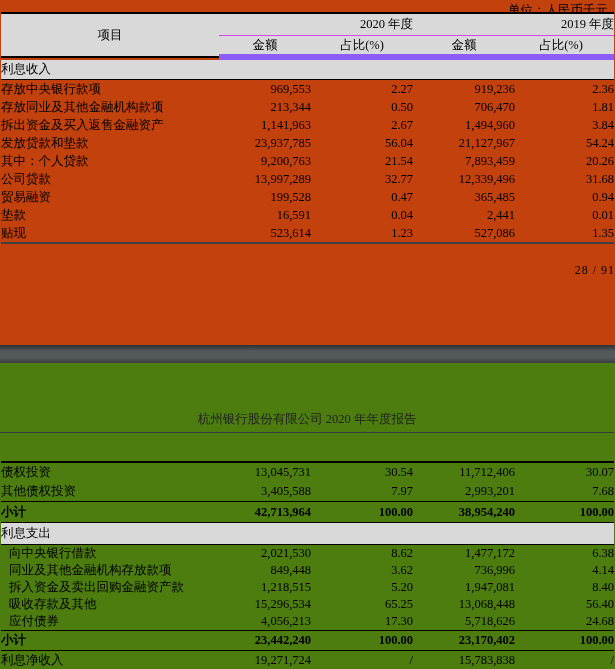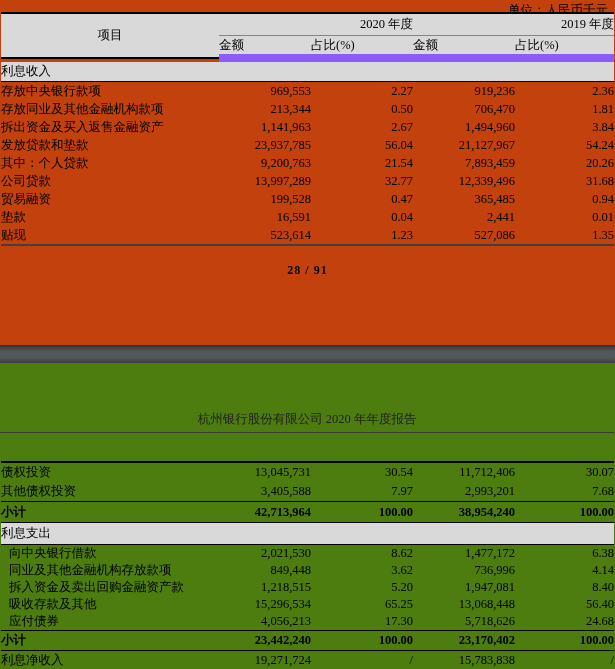--- a/index.html
+++ b/index.html
@@ -17,40 +17,40 @@
     padding:0;font-size:12.5px;line-height:1;white-space:nowrap;overflow:hidden;
     font-weight:normal;vertical-align:middle;
   }
   #t1{top:12px;border-top:2px solid #000;}
   #t2{top:98px;border-top:2px solid #000;border-bottom:2px solid #000;}
 
   .hdr{background:#d9d9d9;font-weight:bold;}
   .hrow1 th{height:21px;}
   .item-head{text-align:center;border-bottom:2px solid #000;}
   .yr-head{text-align:right;padding-right:3px;border-bottom:1px solid #d946ef;}
-  .hrow2 th{height:18px;text-align:left;padding-right:4px;border-bottom:8px solid #8b5cf6;}
+  .hrow2 th{height:18px;text-align:center;padding-right:4px;border-bottom:6px solid #8b5cf6;}
   .hrow2 th.last,td.last{padding-right:7px;}
 
   .sec-row td{height:19px;background:#d9d9d9;font-weight:bold;padding-left:8px;border-bottom:1px solid #000;}
   .sec-row2 td{height:21px;background:#d9d9d9;font-weight:bold;padding-left:8px;border-bottom:1px solid #000;}
 
   tr.dr td{height:18px;}
   tr.dr2 td{height:17px;padding-left:8px;}
   td.lbl{padding-left:8px;text-align:left;}
   td.ind1{padding-left:26px;}
   td.ind2{padding-left:68px;}
   td.n{text-align:right;padding-right:4px;}
 
   tr.subtotal td{height:20px;font-weight:bold;border-top:1px solid #000;border-bottom:1px solid #000;}
   tr.subtotal2 td{height:19px;font-weight:bold;border-top:1px solid #000;border-bottom:1px solid #000;}
   tr.netrow td{height:18px;font-weight:normal;}
   tr.toprow td{height:19px;}
 
-  .page-number{position:absolute;top:263px;left:0;width:100%;text-align:center;
-    font-weight:bold;font-size:12px;letter-spacing:1px;}
+  .page-number{position:absolute;top:263px;left:0;width:100%;text-align:right;
+    font-weight:normal;font-size:12px;letter-spacing:1px;}
 
   .page-sep{position:absolute;top:345px;left:0;width:615px;height:18px;
     background:linear-gradient(180deg,#2e3234 0%,#53585b 35%,#53585b 70%,#3a3e41 100%);}
 
   .page2{position:absolute;top:363px;left:0;width:615px;height:306px;background:#4d7c0f;}
   .report-title{position:absolute;top:48px;left:0;width:614px;text-align:center;
     font-size:12.5px;line-height:16px;padding-bottom:5px;border-bottom:1px solid #3a3a3a;
     color:#222;}
 </style>
 </head>

